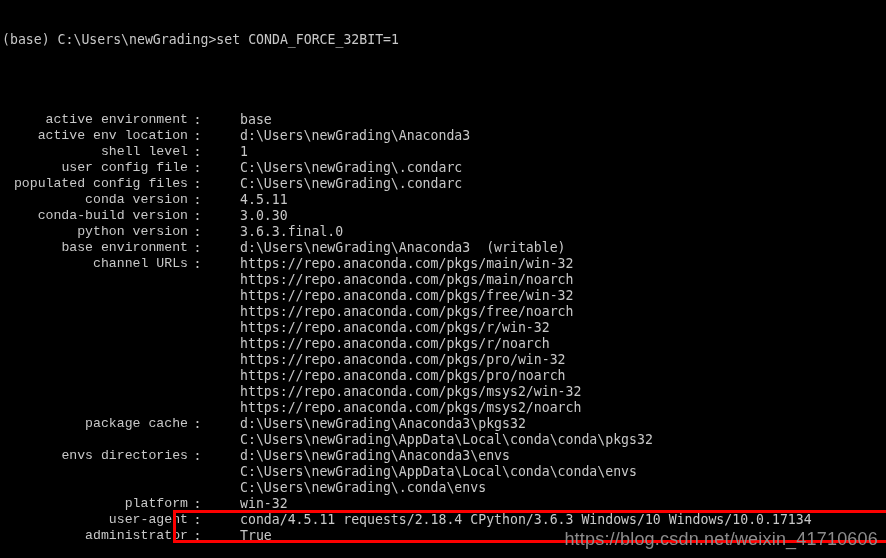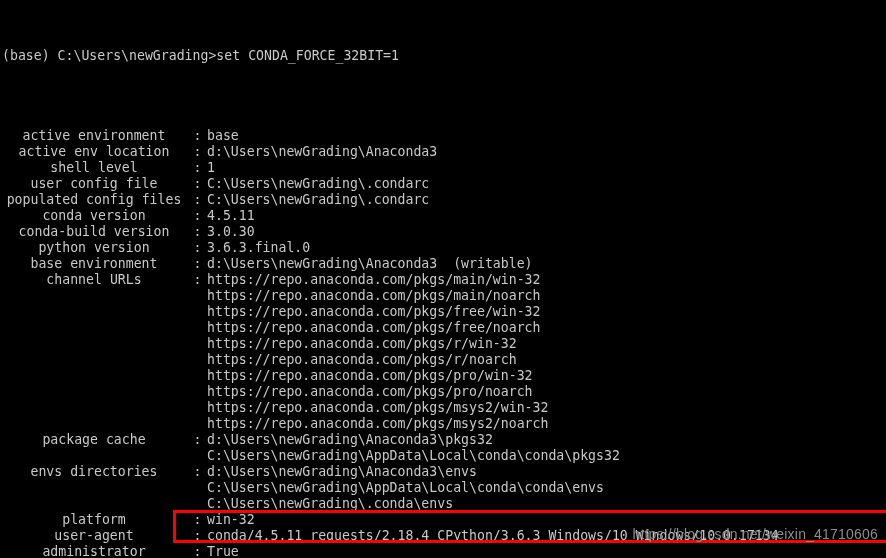--- a/index.html
+++ b/index.html
@@ -31,68 +31,69 @@
     padding: 0;
     box-sizing: border-box;
   }
   .line {
     height: 16px;
     white-space: pre;
     font-family: "DejaVu Sans Mono", "Liberation Mono", monospace;
   }
   .prompt-line {
     padding-left: 2px;
-    margin-top: 16px;
   }
   .blank {
     height: 16px;
   }
   
   .row {
     height: 16px;
     display: flex;
     align-items: flex-start;
     font-family: "DejaVu Sans Mono", "Liberation Mono", monospace;
   }
   .label {
     width: 188px;
-    text-align: center;
+    text-align: right;
     white-space: pre;
     flex: 0 0 188px;
+    font-family: Liberation Mono, monospace;
   }
   .colon {
     width: 19px;
     flex: 0 0 19px;
     text-align: center;
     white-space: pre;
   }
   .value {
     white-space: pre;
     flex: 1 1 auto;
+    margin-left: 33px;
   }
   .cont .label { visibility: hidden; }
   .cont .colon { visibility: hidden; }
 
   #highlight-box {
     position: absolute;
     left: 174px;
     top: 440px;
     width: 113px;
     height: 33px;
     border: 3px solid #fe0000;
     box-sizing: border-box;
     pointer-events: none;
   }
   #watermark {
     position: absolute;
     right: 8px;
-    bottom: 16px;
+    bottom: 8px;
     color: #8c8c8c;
     font-family: "Liberation Sans", sans-serif;
-    font-size: 14px;
+    font-size: 18px;
     letter-spacing: 0.2px;
     white-space: pre;
   }
 </style>
 </head>
 <body>
 
 <div id="terminal">
   <div id="prompt-area"><div class="line prompt-line">(base) C:\Users\newGrading&gt;set CONDA_FORCE_32BIT=1</div><div class="blank"></div><div class="blank"></div></div>
   <div id="info-area"><div class="row"><span class="label">active environment</span><span class="colon">:</span><span class="value">base</span></div><div class="row"><span class="label">active env location</span><span class="colon">:</span><span class="value">d:\Users\newGrading\Anaconda3</span></div><div class="row"><span class="label">shell level</span><span class="colon">:</span><span class="value">1</span></div><div class="row"><span class="label">user config file</span><span class="colon">:</span><span class="value">C:\Users\newGrading\.condarc</span></div><div class="row"><span class="label">populated config files</span><span class="colon">:</span><span class="value">C:\Users\newGrading\.condarc</span></div><div class="row"><span class="label">conda version</span><span class="colon">:</span><span class="value">4.5.11</span></div><div class="row"><span class="label">conda-build version</span><span class="colon">:</span><span class="value">3.0.30</span></div><div class="row"><span class="label">python version</span><span class="colon">:</span><span class="value">3.6.3.final.0</span></div><div class="row"><span class="label">base environment</span><span class="colon">:</span><span class="value">d:\Users\newGrading\Anaconda3  (writable)</span></div><div class="row"><span class="label">channel URLs</span><span class="colon">:</span><span class="value">https://repo.anaconda.com/pkgs/main/win-32</span></div><div class="row cont"><span class="label">channel URLs</span><span class="colon">:</span><span class="value">https://repo.anaconda.com/pkgs/main/noarch</span></div><div class="row cont"><span class="label">channel URLs</span><span class="colon">:</span><span class="value">https://repo.anaconda.com/pkgs/free/win-32</span></div><div class="row cont"><span class="label">channel URLs</span><span class="colon">:</span><span class="value">https://repo.anaconda.com/pkgs/free/noarch</span></div><div class="row cont"><span class="label">channel URLs</span><span class="colon">:</span><span class="value">https://repo.anaconda.com/pkgs/r/win-32</span></div><div class="row cont"><span class="label">channel URLs</span><span class="colon">:</span><span class="value">https://repo.anaconda.com/pkgs/r/noarch</span></div><div class="row cont"><span class="label">channel URLs</span><span class="colon">:</span><span class="value">https://repo.anaconda.com/pkgs/pro/win-32</span></div><div class="row cont"><span class="label">channel URLs</span><span class="colon">:</span><span class="value">https://repo.anaconda.com/pkgs/pro/noarch</span></div><div class="row cont"><span class="label">channel URLs</span><span class="colon">:</span><span class="value">https://repo.anaconda.com/pkgs/msys2/win-32</span></div><div class="row cont"><span class="label">channel URLs</span><span class="colon">:</span><span class="value">https://repo.anaconda.com/pkgs/msys2/noarch</span></div><div class="row"><span class="label">package cache</span><span class="colon">:</span><span class="value">d:\Users\newGrading\Anaconda3\pkgs32</span></div><div class="row cont"><span class="label">package cache</span><span class="colon">:</span><span class="value">C:\Users\newGrading\AppData\Local\conda\conda\pkgs32</span></div><div class="row"><span class="label">envs directories</span><span class="colon">:</span><span class="value">d:\Users\newGrading\Anaconda3\envs</span></div><div class="row cont"><span class="label">envs directories</span><span class="colon">:</span><span class="value">C:\Users\newGrading\AppData\Local\conda\conda\envs</span></div><div class="row cont"><span class="label">envs directories</span><span class="colon">:</span><span class="value">C:\Users\newGrading\.conda\envs</span></div><div class="row"><span class="label">platform</span><span class="colon">:</span><span class="value">win-32</span></div><div class="row"><span class="label">user-agent</span><span class="colon">:</span><span class="value">conda/4.5.11 requests/2.18.4 CPython/3.6.3 Windows/10 Windows/10.0.17134</span></div><div class="row"><span class="label">administrator</span><span class="colon">:</span><span class="value">True</span></div></div>

